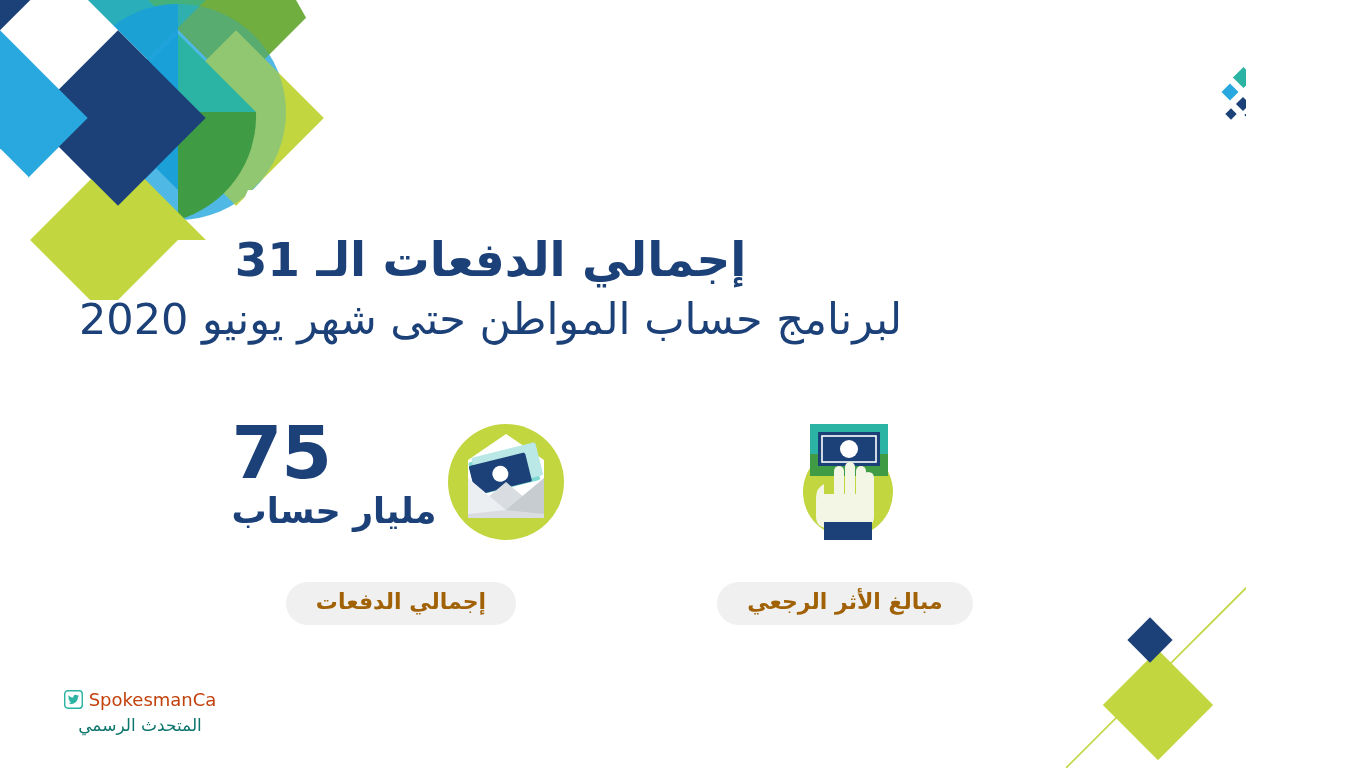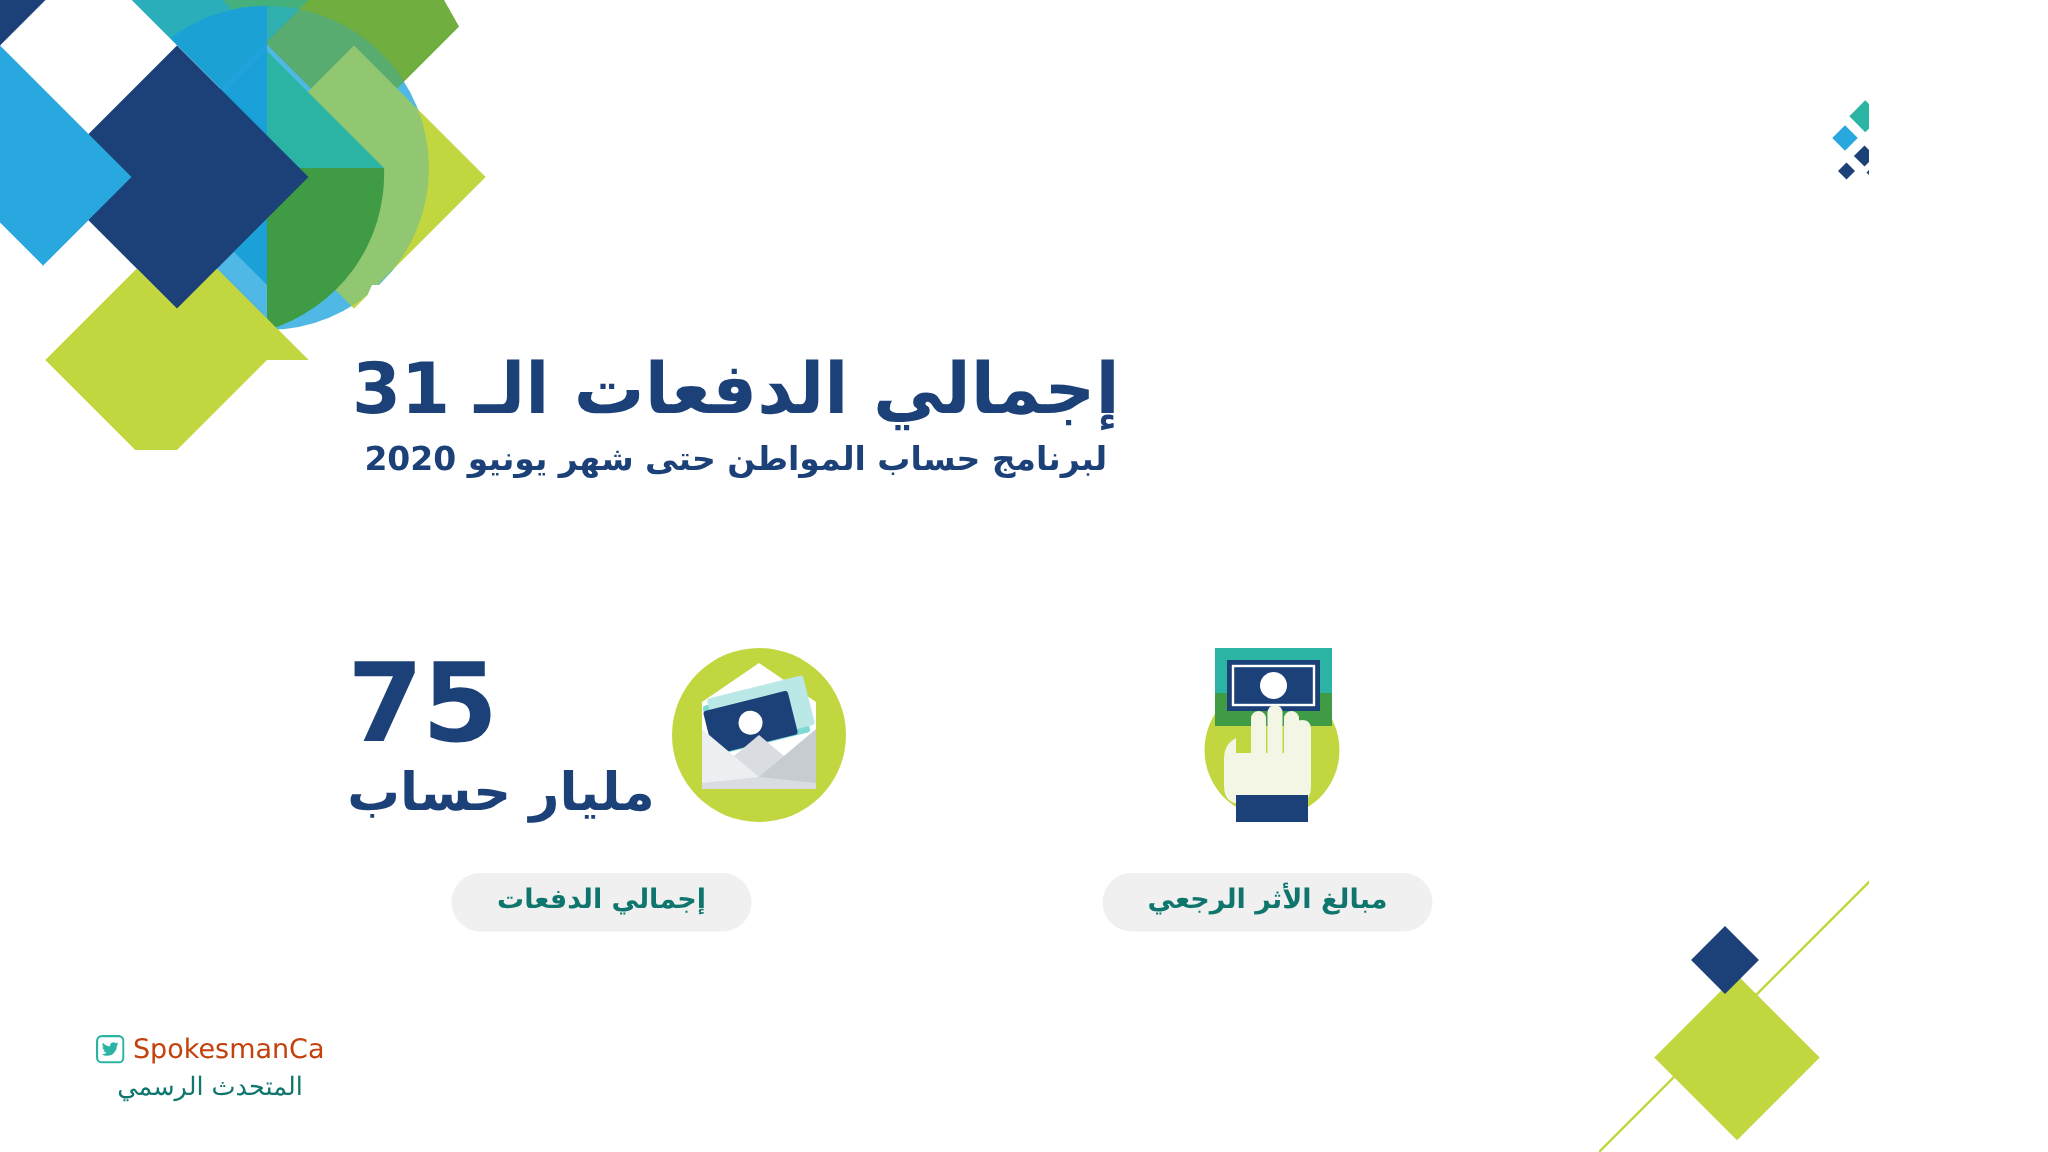--- a/index.html
+++ b/index.html
@@ -61,23 +61,23 @@
     margin: 0;
     font-size: 47px;
     line-height: 1.18;
     font-weight: 700;
     letter-spacing: 0.5px;
     color: #1c4178;
     padding-right: 265px;
   }
   #sub-title {
     margin: 6px 0 0 0;
-    font-size: 22px;
+    font-size: 43px;
     line-height: 1.25;
-    font-weight: 700;
+    font-weight: 400;
     color: #1c4178;
     padding-right: 265px;
   }
 
   
   #stats-row {
     position: absolute;
     left: 0;
     right: 0;
     top: 418px;
@@ -90,21 +90,21 @@
   }
   .stat-card {
     display: flex;
     flex-direction: column;
     align-items: center;
     width: 378px;
   }
   .stat-top {
     display: flex;
     flex-direction: row;
-    align-items: center;
+    align-items: flex-start;
     justify-content: center;
     gap: 6px;
     height: 148px;
   }
   .stat-texts {
     display: flex;
     flex-direction: column;
     align-items: flex-end;
     justify-content: center;
     direction: rtl;
@@ -126,24 +126,24 @@
     white-space: nowrap;
   }
   .stat-icon {
     width: 128px;
     height: 132px;
     flex: 0 0 auto;
   }
   .stat-pill {
     margin-top: 16px;
     background: #f0f0f0;
-    color: #0f766e;
+    color: #a16207;
     border-radius: 22px;
     padding: 9px 30px 12px 30px;
-    font-size: 18px;
+    font-size: 22px;
     font-weight: 700;
     line-height: 1;
     white-space: nowrap;
   }
 
   
   #footer-handle {
     position: absolute;
     left: 55px;
     top: 690px;

